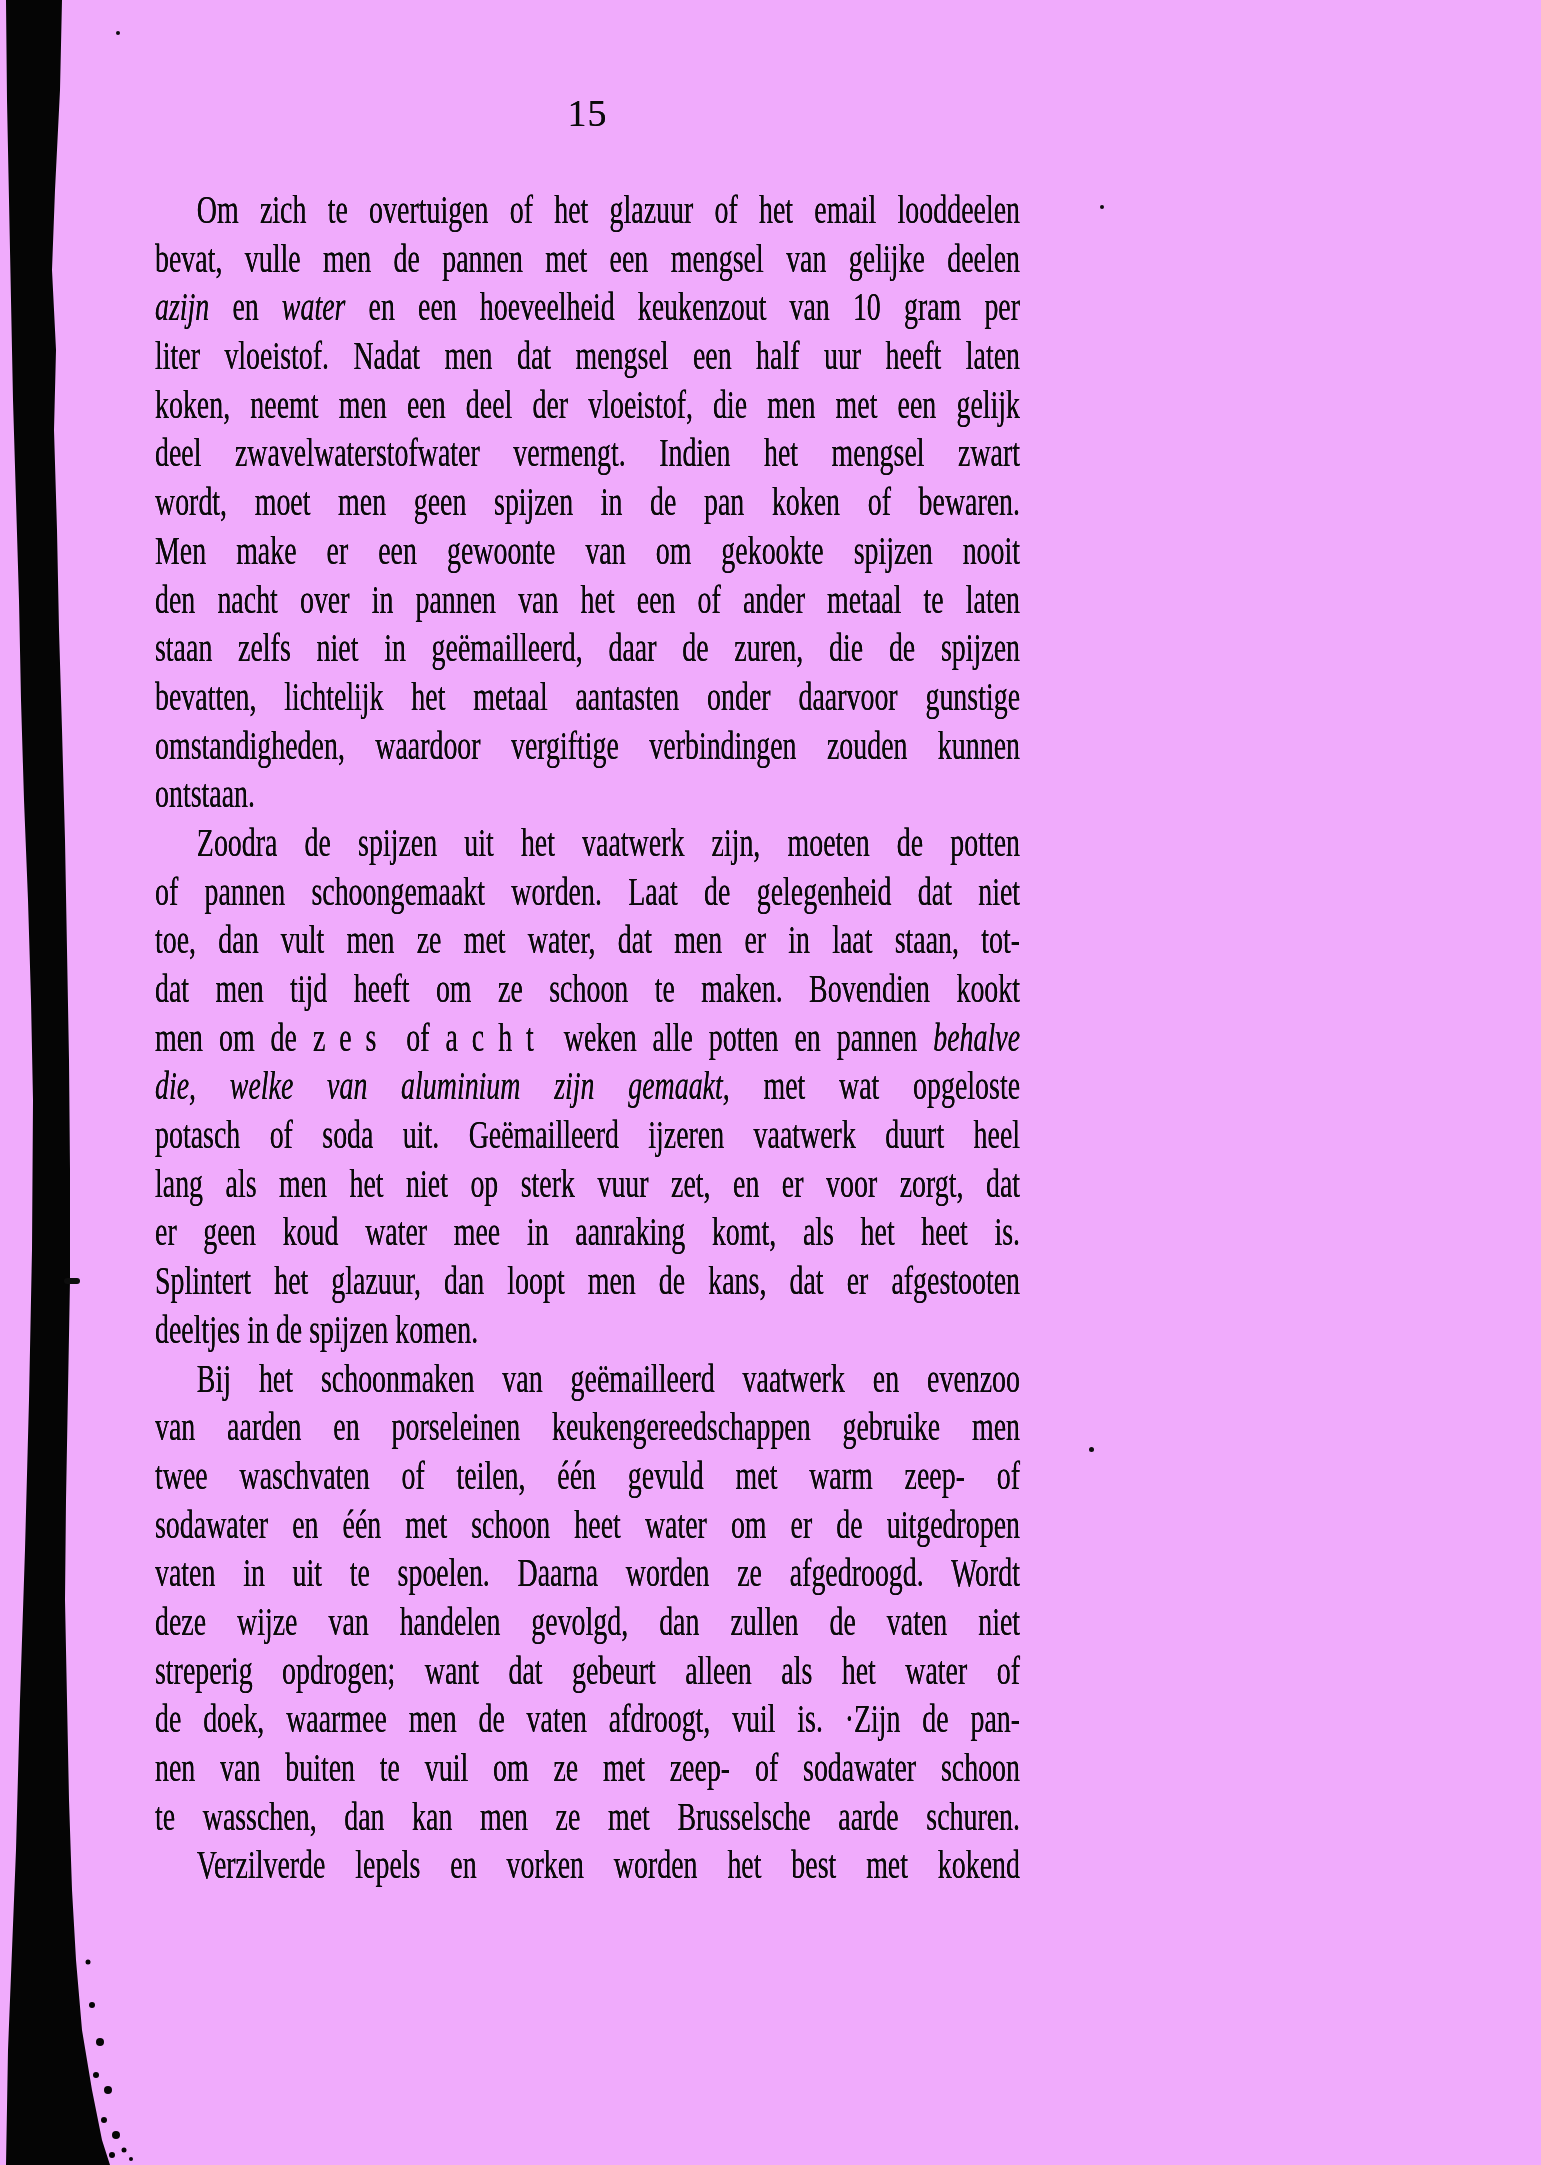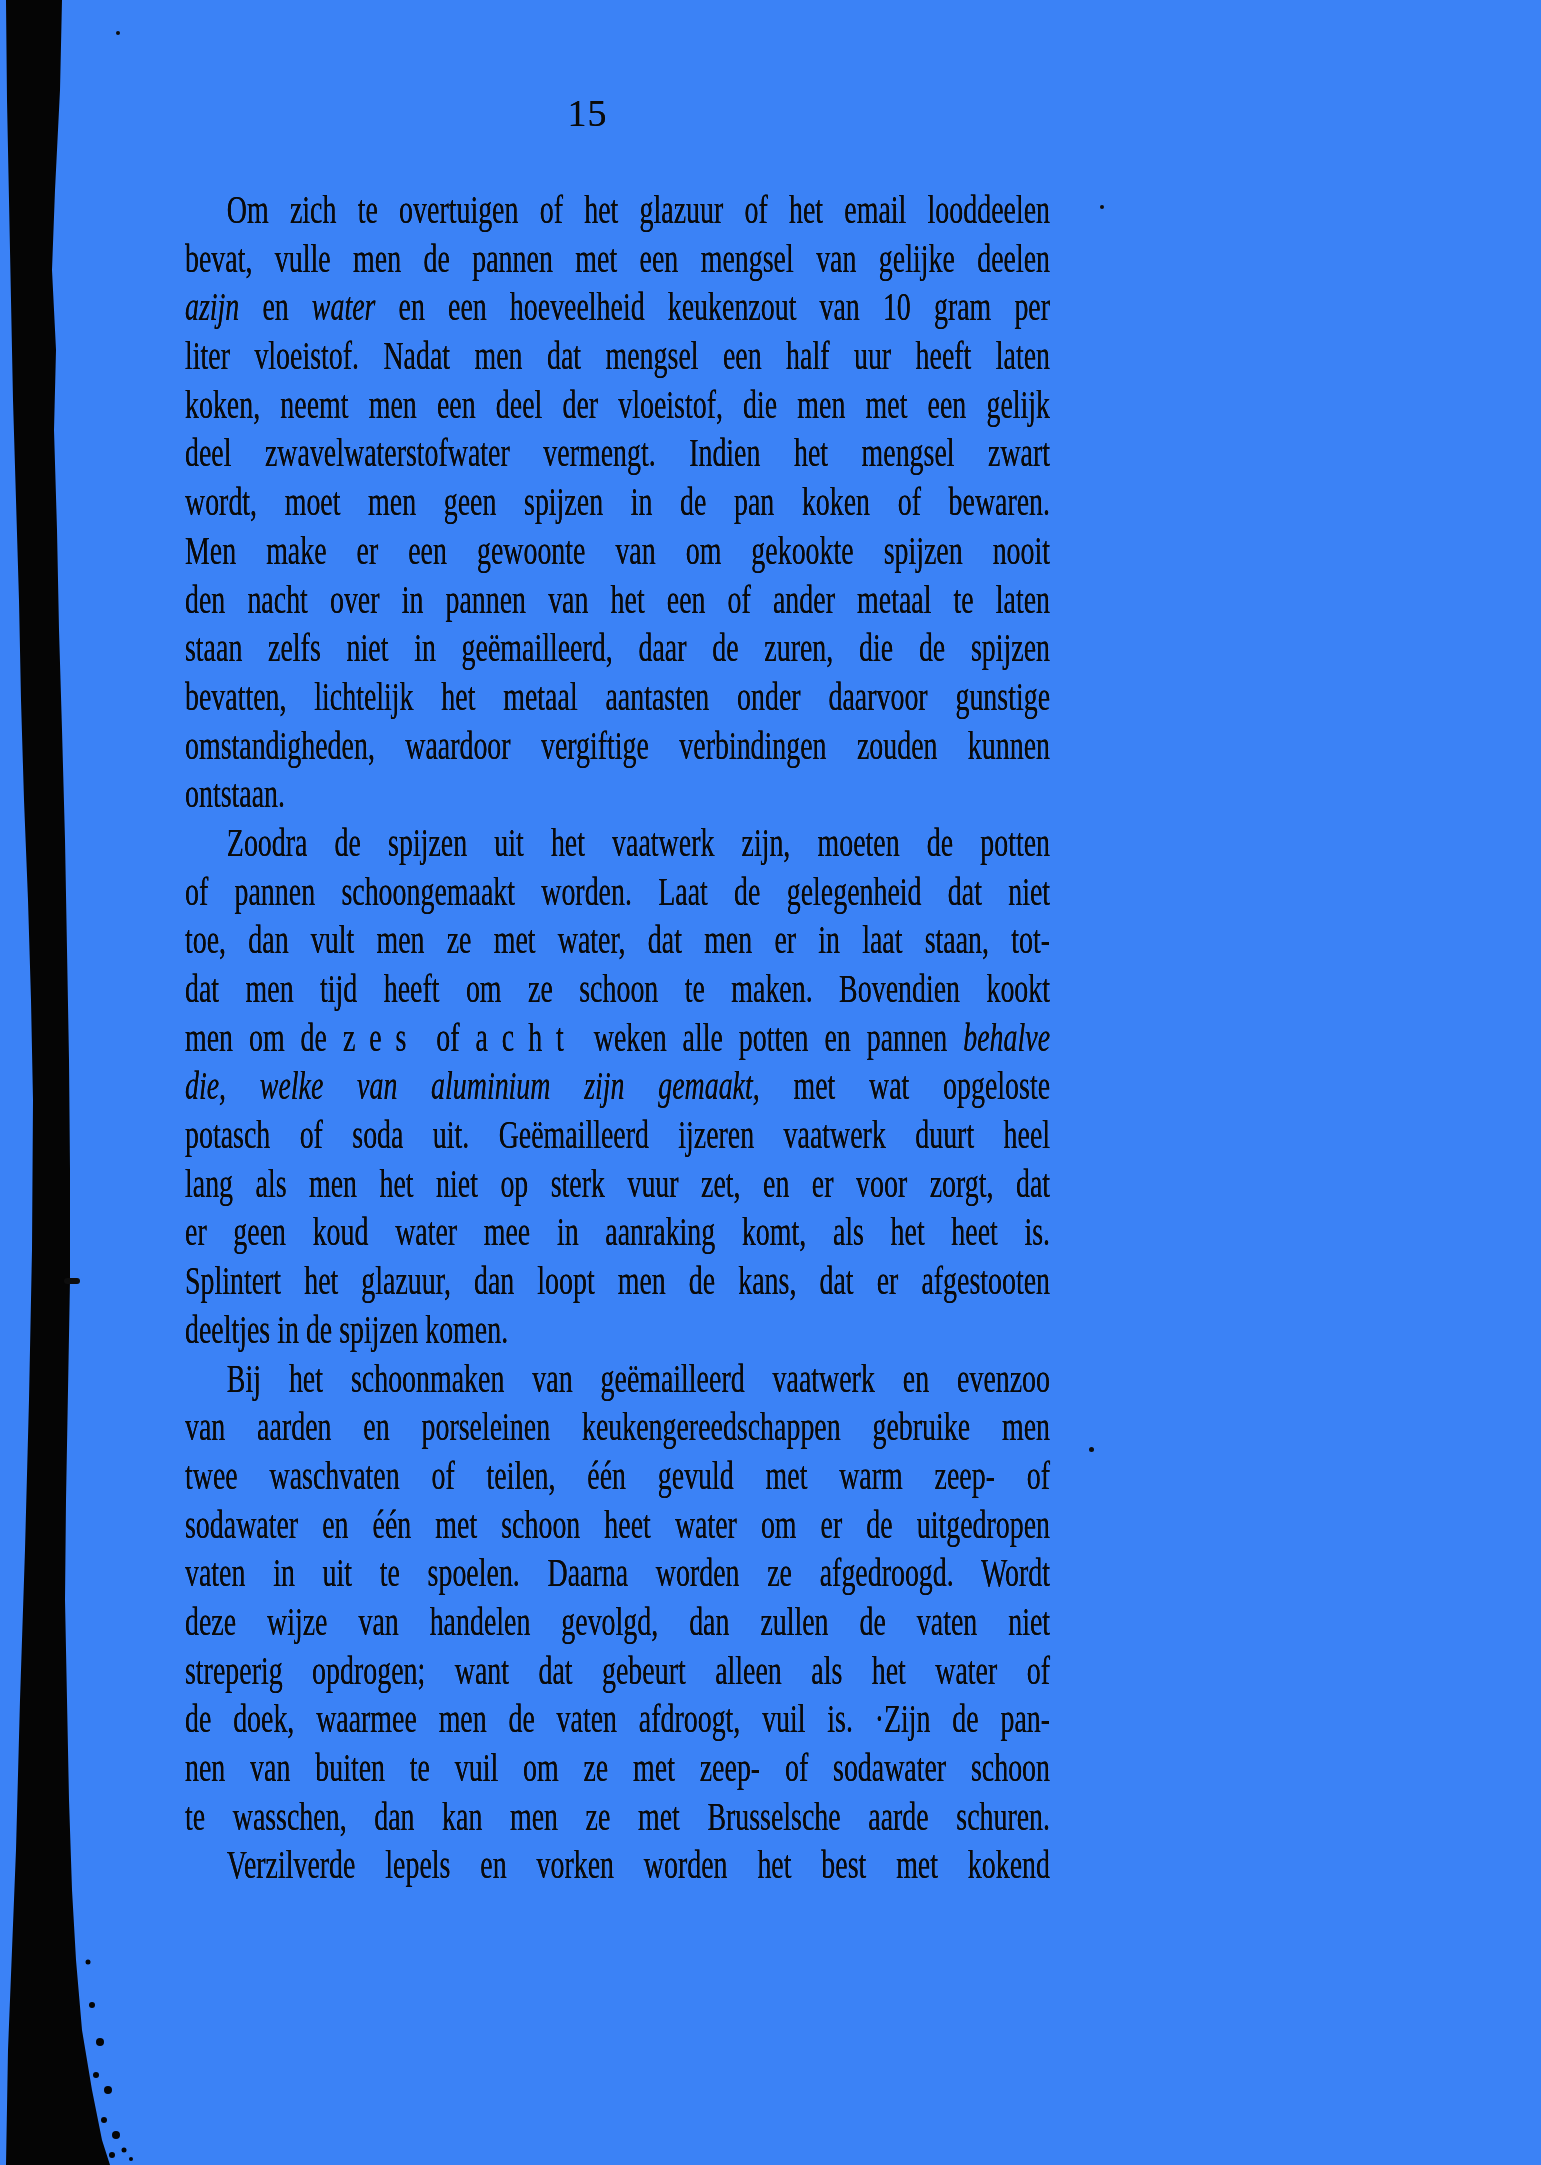--- a/index.html
+++ b/index.html
@@ -10,21 +10,21 @@
   body {
     width: 1541px;
     height: 2165px;
     position: relative;
     overflow: hidden;
     font-family: "Liberation Serif", "DejaVu Serif", serif;
   }
   .page {
     position: absolute;
     inset: 0;
-    background: #3b82f6;
+    background: #f0abfc;
     padding-left: 48px;
   }
   .binding {
     position: absolute;
     left: 0;
     top: 0;
   }
   .pagenum {
     position: absolute;
     left: 155px;
@@ -35,21 +35,20 @@
     line-height: 1;
     color: #0a0a0a;
     letter-spacing: 1px;
     text-shadow: 0 0 0.6px #0a0a0a;
   }
   .bodytext {
     position: absolute;
     left: 155px;
     top: 186px;
     width: 865px;
-    margin-left: 30px;
   }
   .line {
     width: 1240px;
     height: 48.7px;
     line-height: 48.7px;
     font-size: 40px;
     color: #0a0a0a;
     text-align: justify;
     text-align-last: justify;
     text-justify: inter-word;

